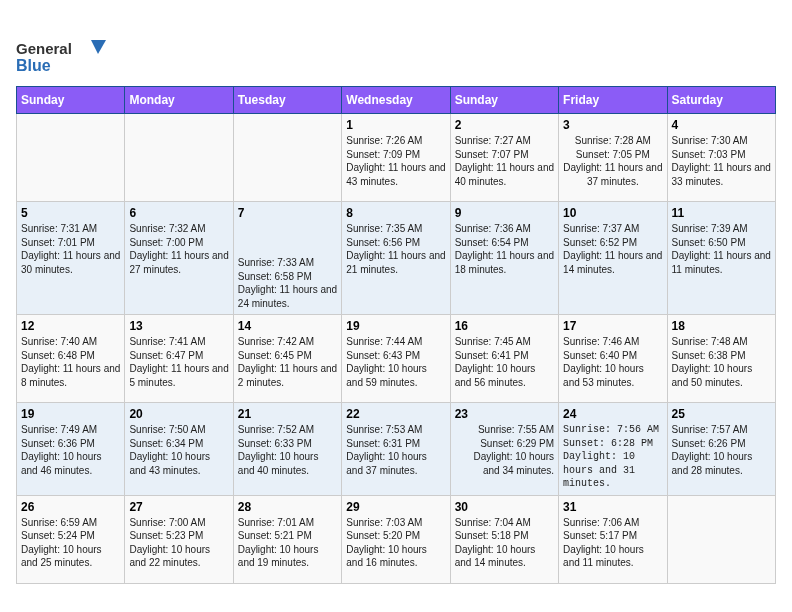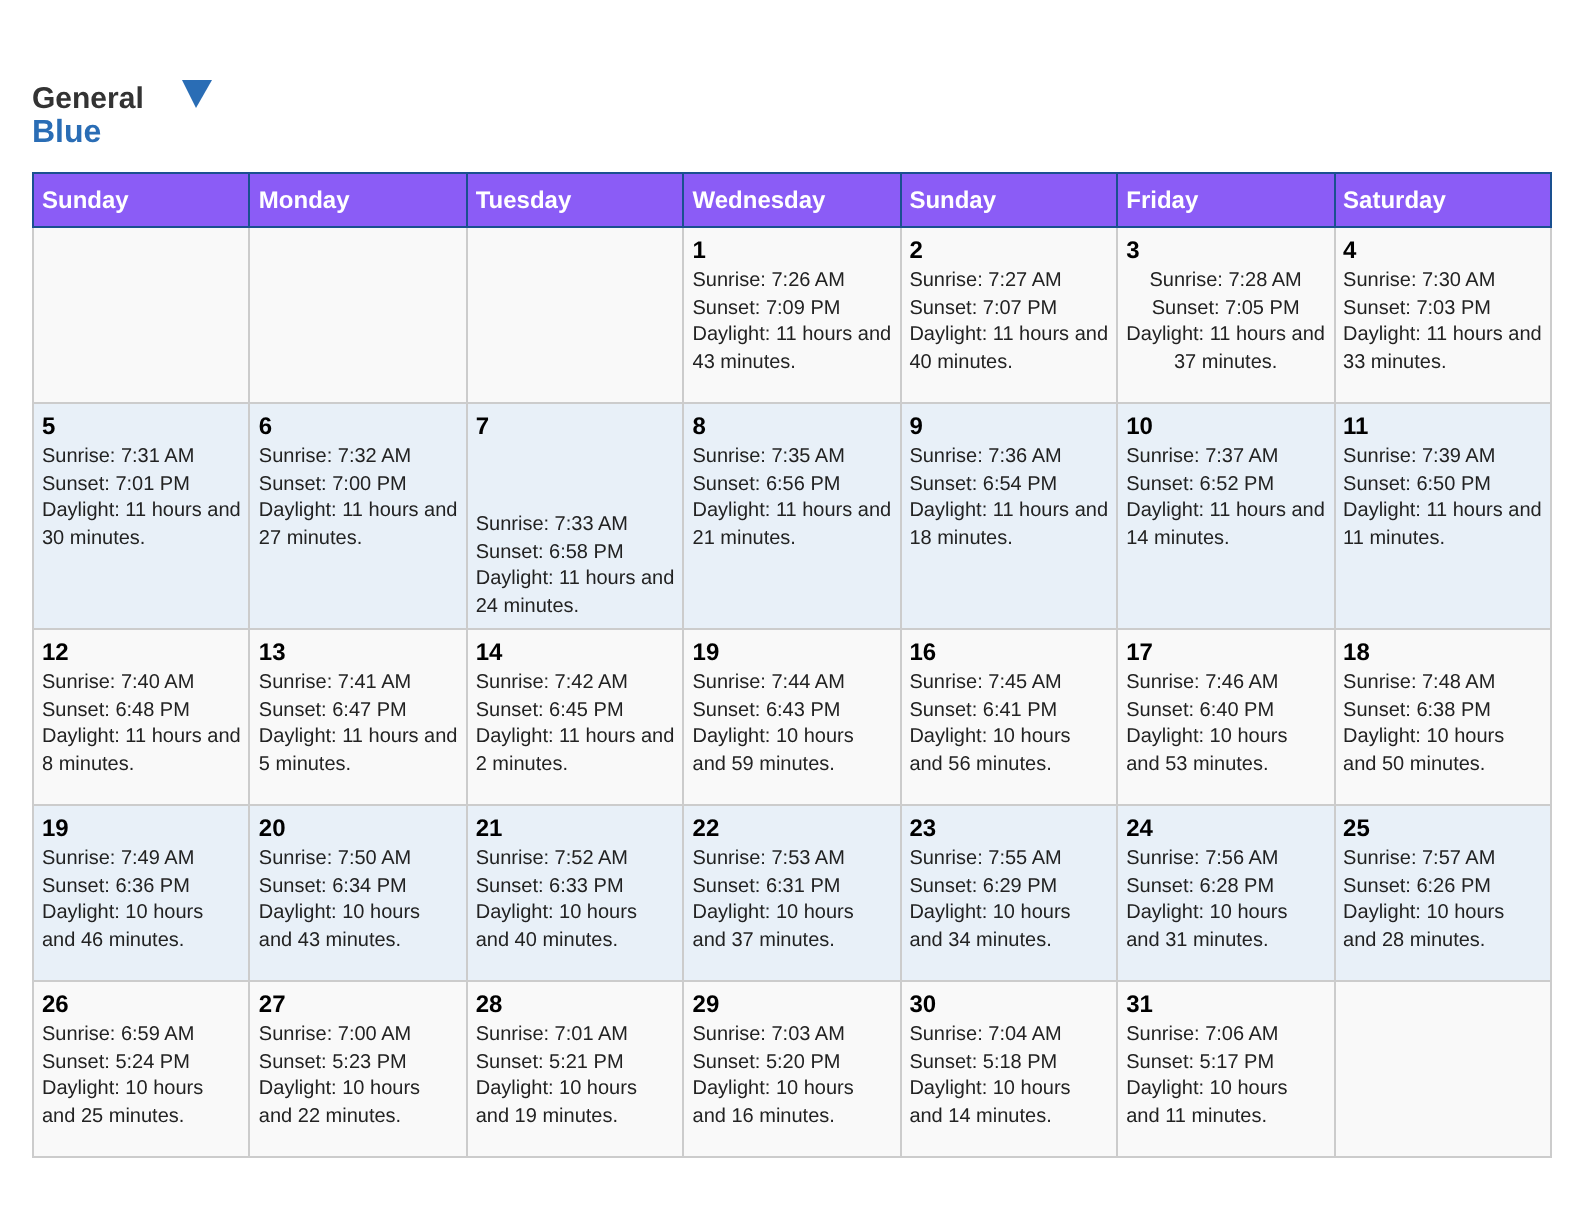--- a/index.html
+++ b/index.html
@@ -242,27 +242,27 @@
 Daylight: 10 hours and 40 minutes.</div>
         </td>
         <td>
           <div class="day-num">22</div>
           <div class="day-info" style="white-space: pre-line;">Sunrise: 7:53 AM
 Sunset: 6:31 PM
 Daylight: 10 hours and 37 minutes.</div>
         </td>
         <td>
           <div class="day-num">23</div>
-          <div class="day-info" style="white-space: pre-line;">Sunrise: 7:55 AM
+          <div class="day-info" style="white-space: pre-line; text-align: right;">Sunrise: 7:55 AM
 Sunset: 6:29 PM
 Daylight: 10 hours and 34 minutes.</div>
         </td>
         <td>
           <div class="day-num">24</div>
-          <div class="day-info" style="white-space: pre-line;">Sunrise: 7:56 AM
+          <div class="day-info" style="white-space: pre-line; font-family: Liberation Mono, monospace;">Sunrise: 7:56 AM
 Sunset: 6:28 PM
 Daylight: 10 hours and 31 minutes.</div>
         </td>
         <td>
           <div class="day-num">25</div>
           <div class="day-info" style="white-space: pre-line;">Sunrise: 7:57 AM
 Sunset: 6:26 PM
 Daylight: 10 hours and 28 minutes.</div>
         </td>
       </tr>

